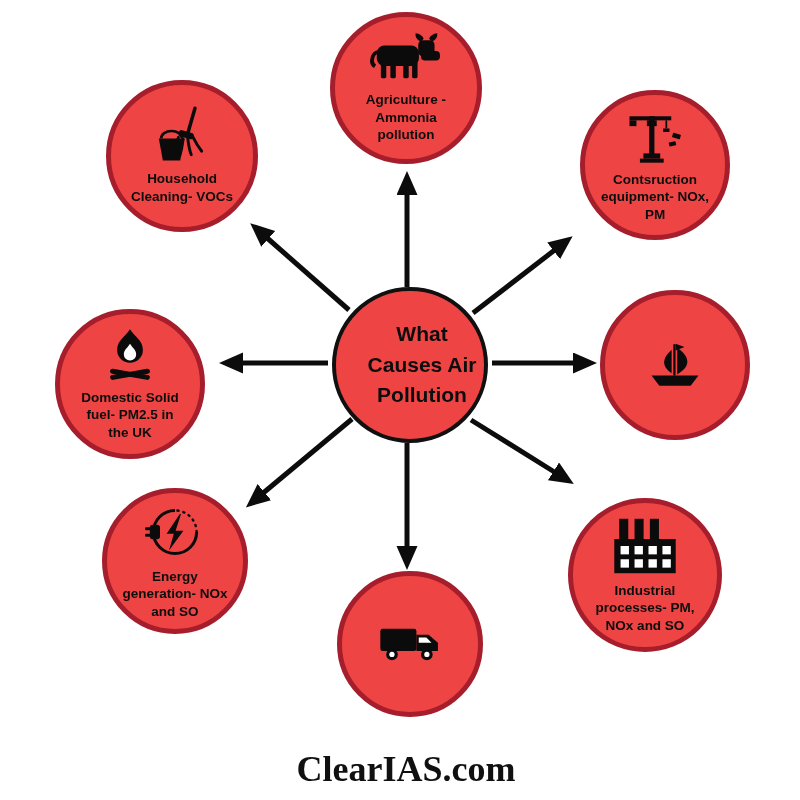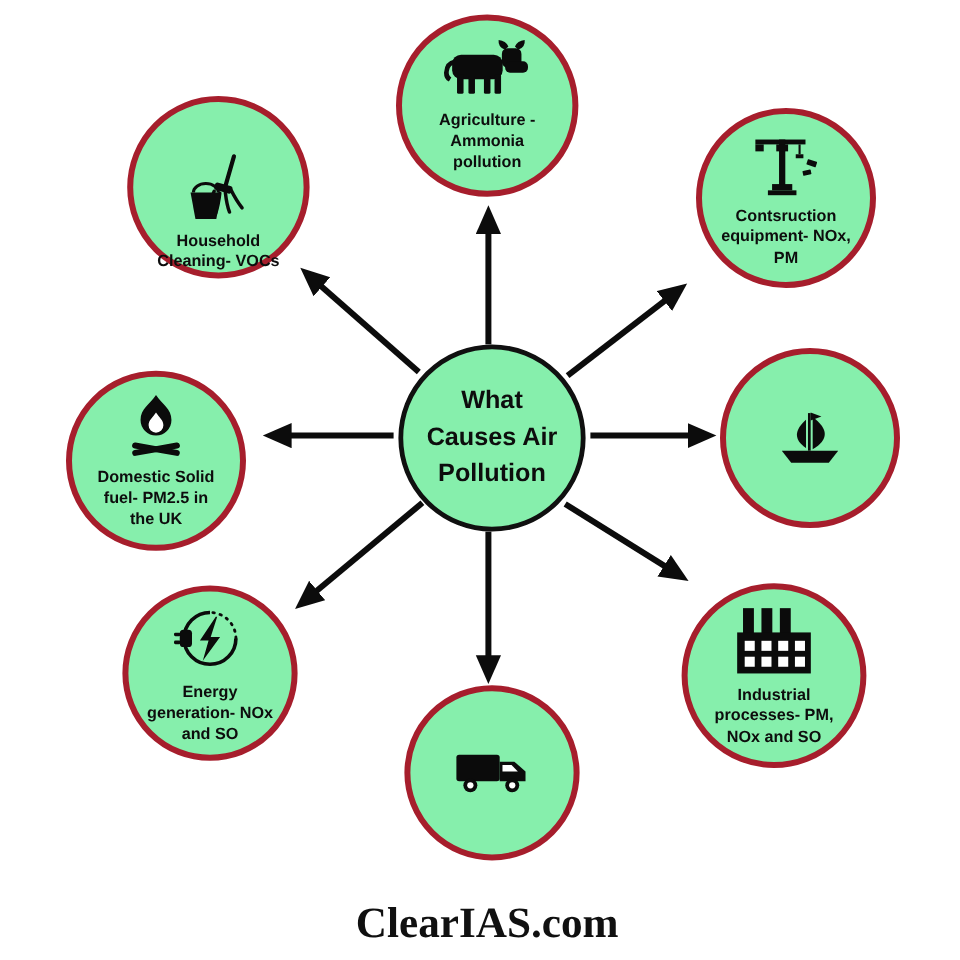--- a/index.html
+++ b/index.html
@@ -10,21 +10,21 @@
     position: relative;
     overflow: hidden;
   }
   .canvas { position: absolute; inset: 0; width: 800px; height: 800px; }
   .arrows { position: absolute; left: 0; top: 0; z-index: 1; }
   .arrows line { stroke: #0c0c0c; stroke-width: 5; }
   .node {
     position: absolute;
     border: 5px solid #a61e2c;
     border-radius: 50%;
-    background: #86efac;
+    background: #ef4444;
     display: flex;
     flex-direction: column;
     align-items: center;
     justify-content: center;
     text-align: center;
     gap: 6px;
     z-index: 2;
   }
   .node.center { border: 4px solid #101010; }
   .node .label {
@@ -69,21 +69,21 @@
     <line x1="407" y1="287" x2="407" y2="192" marker-end="url(#ah)"></line>
     <line x1="473" y1="313" x2="556" y2="249" marker-end="url(#ah)"></line>
     <line x1="492" y1="363" x2="576" y2="363" marker-end="url(#ah)"></line>
     <line x1="471" y1="420" x2="556" y2="473" marker-end="url(#ah)"></line>
     <line x1="407" y1="443" x2="407" y2="549" marker-end="url(#ah)"></line>
     <line x1="352" y1="419" x2="262" y2="494" marker-end="url(#ah)"></line>
     <line x1="328" y1="363" x2="240" y2="363" marker-end="url(#ah)"></line>
     <line x1="349" y1="310" x2="266" y2="237" marker-end="url(#ah)"></line>
   </svg>
 
-  <div class="node center" style="left:332px; top:287px; width:156px; height:156px;">
+  <div class="node center" style="left:332px; top:287px; width:156px; height:156px;align-items:flex-end;">
     <div class="center-title">What Causes Air Pollution</div>
   </div>
 
   <div class="node" style="left:330px; top:12px; width:152px; height:152px;">
     <div class="icon">
       <svg width="82" height="53" viewBox="0 0 120 78">
         <path d="M20 26 q-12 2 -13 16 q0 8 6 11 l3 -5 q-4 -3 -3 -8 q1 -8 9 -9 z"></path>
         <rect x="17" y="20" width="62" height="30" rx="11"></rect>
         <rect x="23" y="44" width="8" height="24" rx="2"></rect>
         <rect x="37" y="46" width="8" height="22" rx="2"></rect>
@@ -121,21 +121,21 @@
       <svg width="56" height="47" viewBox="0 0 100 84">
         <path d="M8 60 h84 l-14 18 h-56 z"></path>
         <rect x="47" y="4" width="4" height="56"></rect>
         <path d="M44 14 C26 30 26 44 44 56 z"></path>
         <path d="M54 10 C78 28 78 44 54 58 z"></path>
         <path d="M51 3 l16 6 l-16 6 z"></path>
       </svg>
     </div>
   </div>
 
-  <div class="node" style="left:568px; top:486px; width:154px; height:154px;">
+  <div class="node" style="left:568px; top:498px; width:154px; height:154px;">
     <div class="icon">
       <svg width="70" height="60" viewBox="0 0 100 86">
         <rect x="13" y="4" width="13" height="32"></rect>
         <rect x="35" y="4" width="13" height="32"></rect>
         <rect x="57" y="4" width="13" height="32"></rect>
         <rect x="6" y="33" width="88" height="49"></rect>
         <g fill="#ffffff">
           <rect x="15" y="43" width="12" height="12"></rect>
           <rect x="35" y="43" width="12" height="12"></rect>
           <rect x="55" y="43" width="12" height="12"></rect>
@@ -183,21 +183,21 @@
       <svg width="56" height="56" viewBox="0 0 100 100">
         <path d="M50 4 c9 14 23 20 23 37 a23 23 0 0 1 -46 0 c0 -17 14 -23 23 -37 z"></path>
         <path d="M50 30 c5 8 11 11 11 19 a11 11 0 0 1 -22 0 c0 -8 6 -11 11 -19 z" fill="#ffffff"></path>
         <rect x="14" y="80" width="72" height="9" rx="4.5" transform="rotate(10 50 84)"></rect>
         <rect x="14" y="80" width="72" height="9" rx="4.5" transform="rotate(-10 50 84)"></rect>
       </svg>
     </div>
     <div class="label">Domestic Solid fuel- PM2.5 in the UK</div>
   </div>
 
-  <div class="node" style="left:106px; top:80px; width:152px; height:152px;justify-content:flex-end;">
+  <div class="node" style="left:106px; top:80px; width:152px; height:152px;">
     <div class="icon">
       <svg width="58" height="58" viewBox="0 0 100 100">
         <rect x="63" y="0" width="6" height="52" rx="3" transform="rotate(16 66 26)"></rect>
         <rect x="44" y="44" width="26" height="11" rx="4" transform="rotate(16 57 50)"></rect>
         <path d="M44 54 Q36 74 30 84 M52 57 Q50 74 46 86 M60 56 Q62 74 66 84 M68 52 Q76 68 84 78" stroke="#0b0b0b" stroke-width="5" fill="none" stroke-linecap="round"></path>
         <path d="M10 56 h44 l-7 38 h-30 z"></path>
         <path d="M14 56 a18 13 0 0 1 36 0" fill="none" stroke="#0b0b0b" stroke-width="4.5"></path>
       </svg>
     </div>
     <div class="label">Household Cleaning- VOCs</div>

